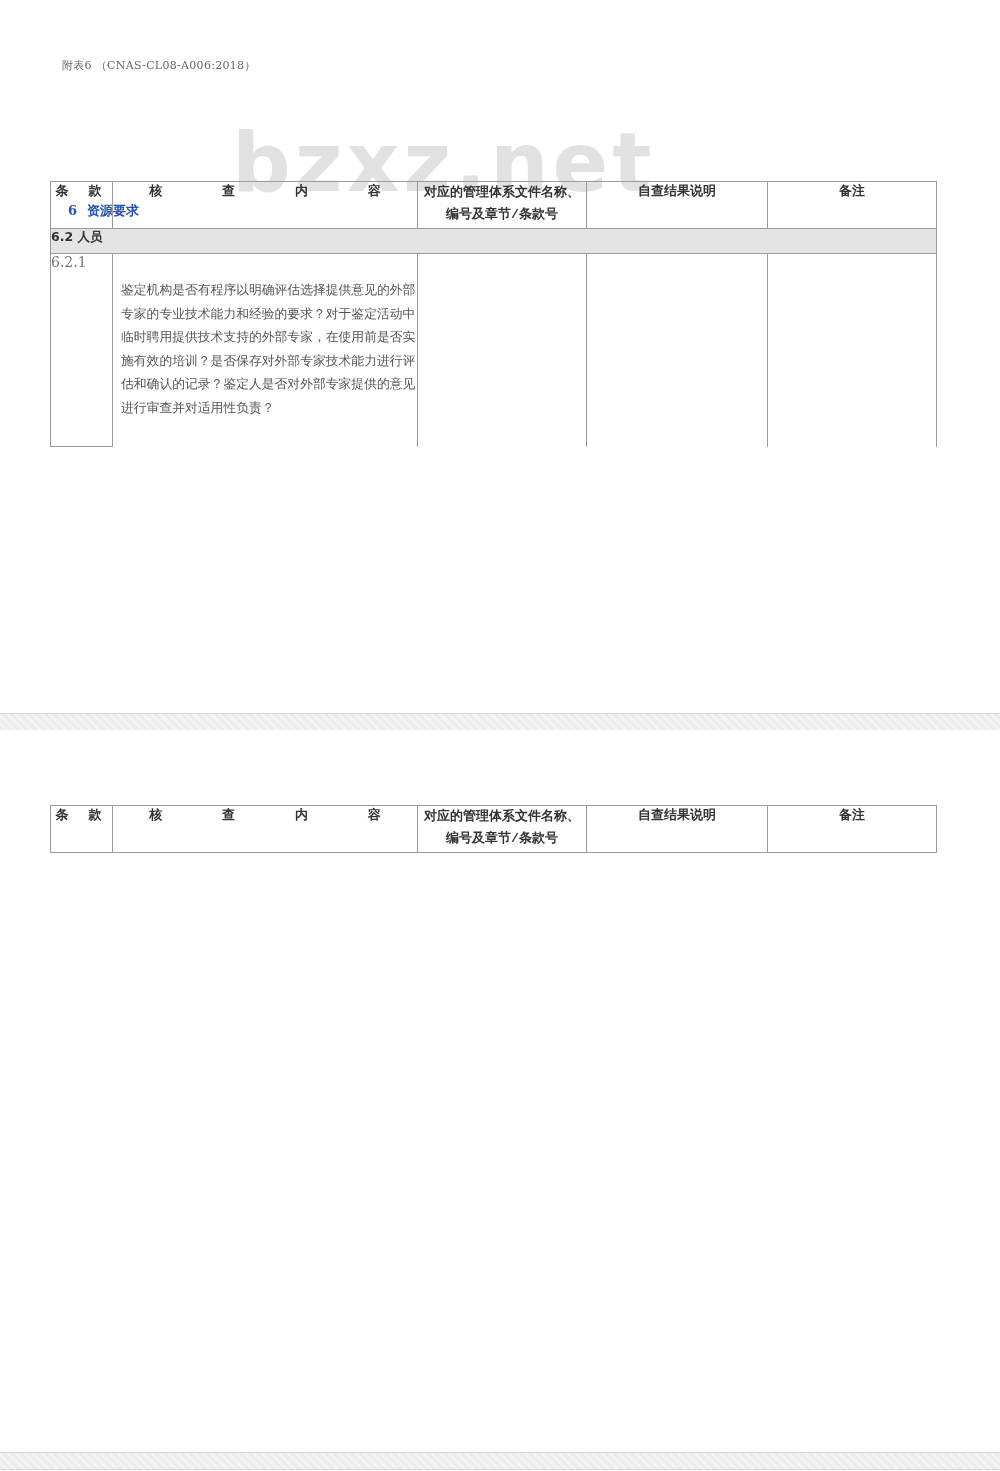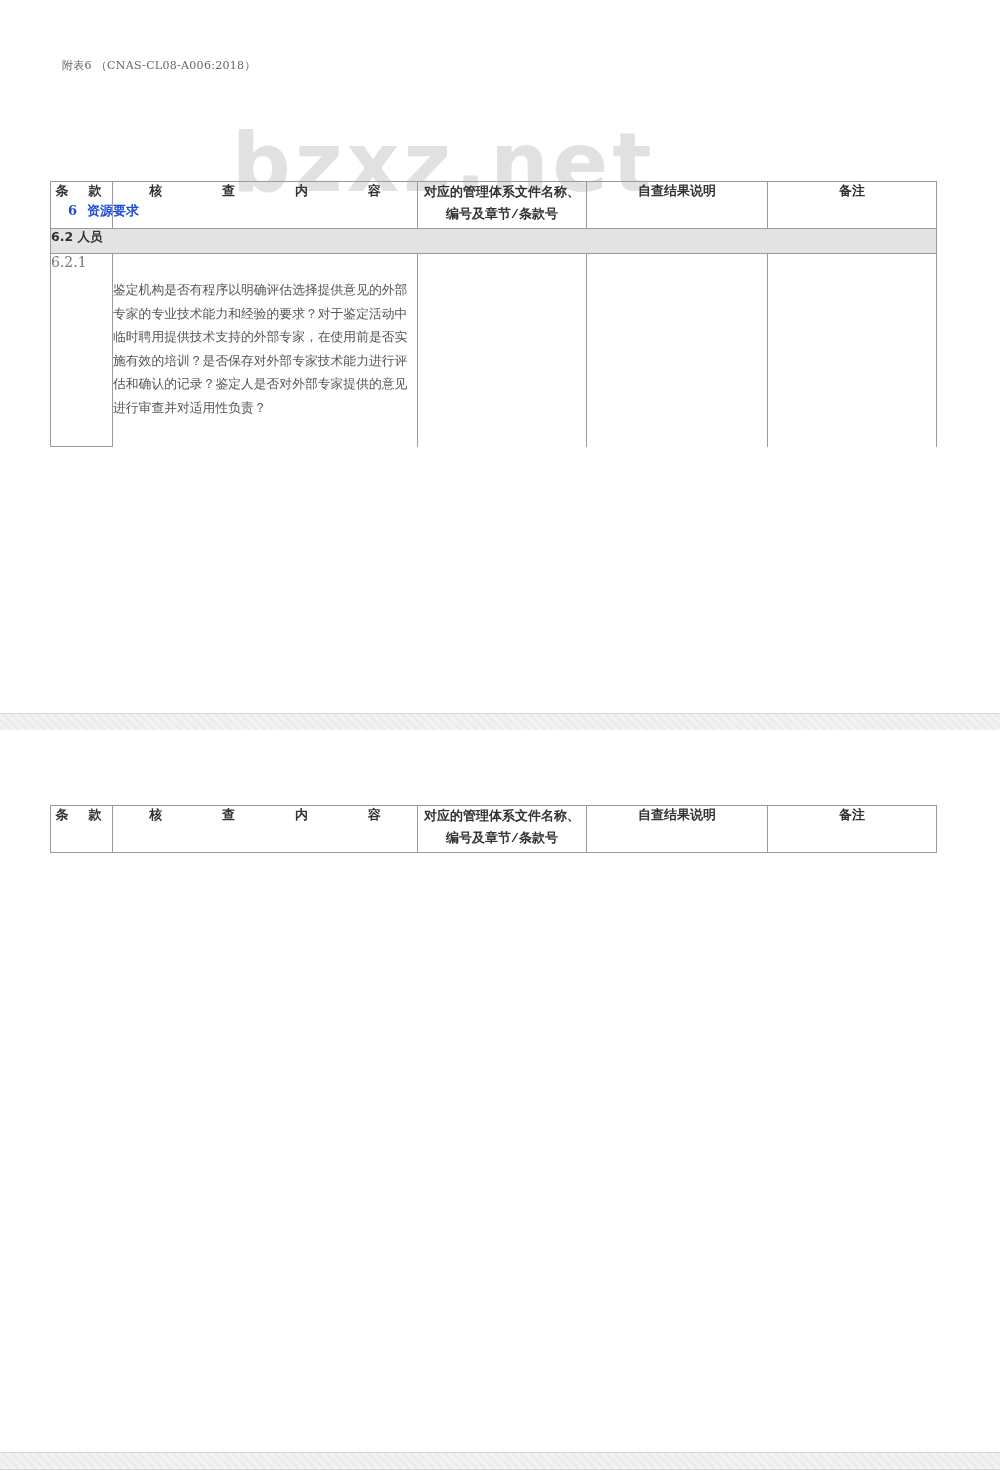--- a/index.html
+++ b/index.html
@@ -91,21 +91,21 @@
             <div>编号及章节/条款号</div>
           </th>
       <th class="hd">自查结果说明</th>
       <th class="hd">备注</th>
     </tr>
     <tr>
       <td class="sect" colspan="5">6.2 人员</td>
     </tr>
     <tr class="last" style="height:193px;">
       <td class="clause">6.2.1</td>
-      <td class="content nobottom" style="padding-top:24px; line-height:23.5px;">
+      <td class="content nobottom" style="padding-top:24px; line-height:23.5px;padding-left:8px;">
         <p>鉴定机构是否有程序以明确评估选择提供意见的外部专家的专业技术能力和经验的要求？对于鉴定活动中临时聘用提供技术支持的外部专家，在使用前是否实施有效的培训？是否保存对外部专家技术能力进行评估和确认的记录？鉴定人是否对外部专家提供的意见进行审查并对适用性负责？</p>
       </td>
       <td class="nobottom"></td>
       <td class="nobottom"></td>
       <td class="nobottom"></td>
     </tr>
   </tbody>
     </table>
 </div>
 

